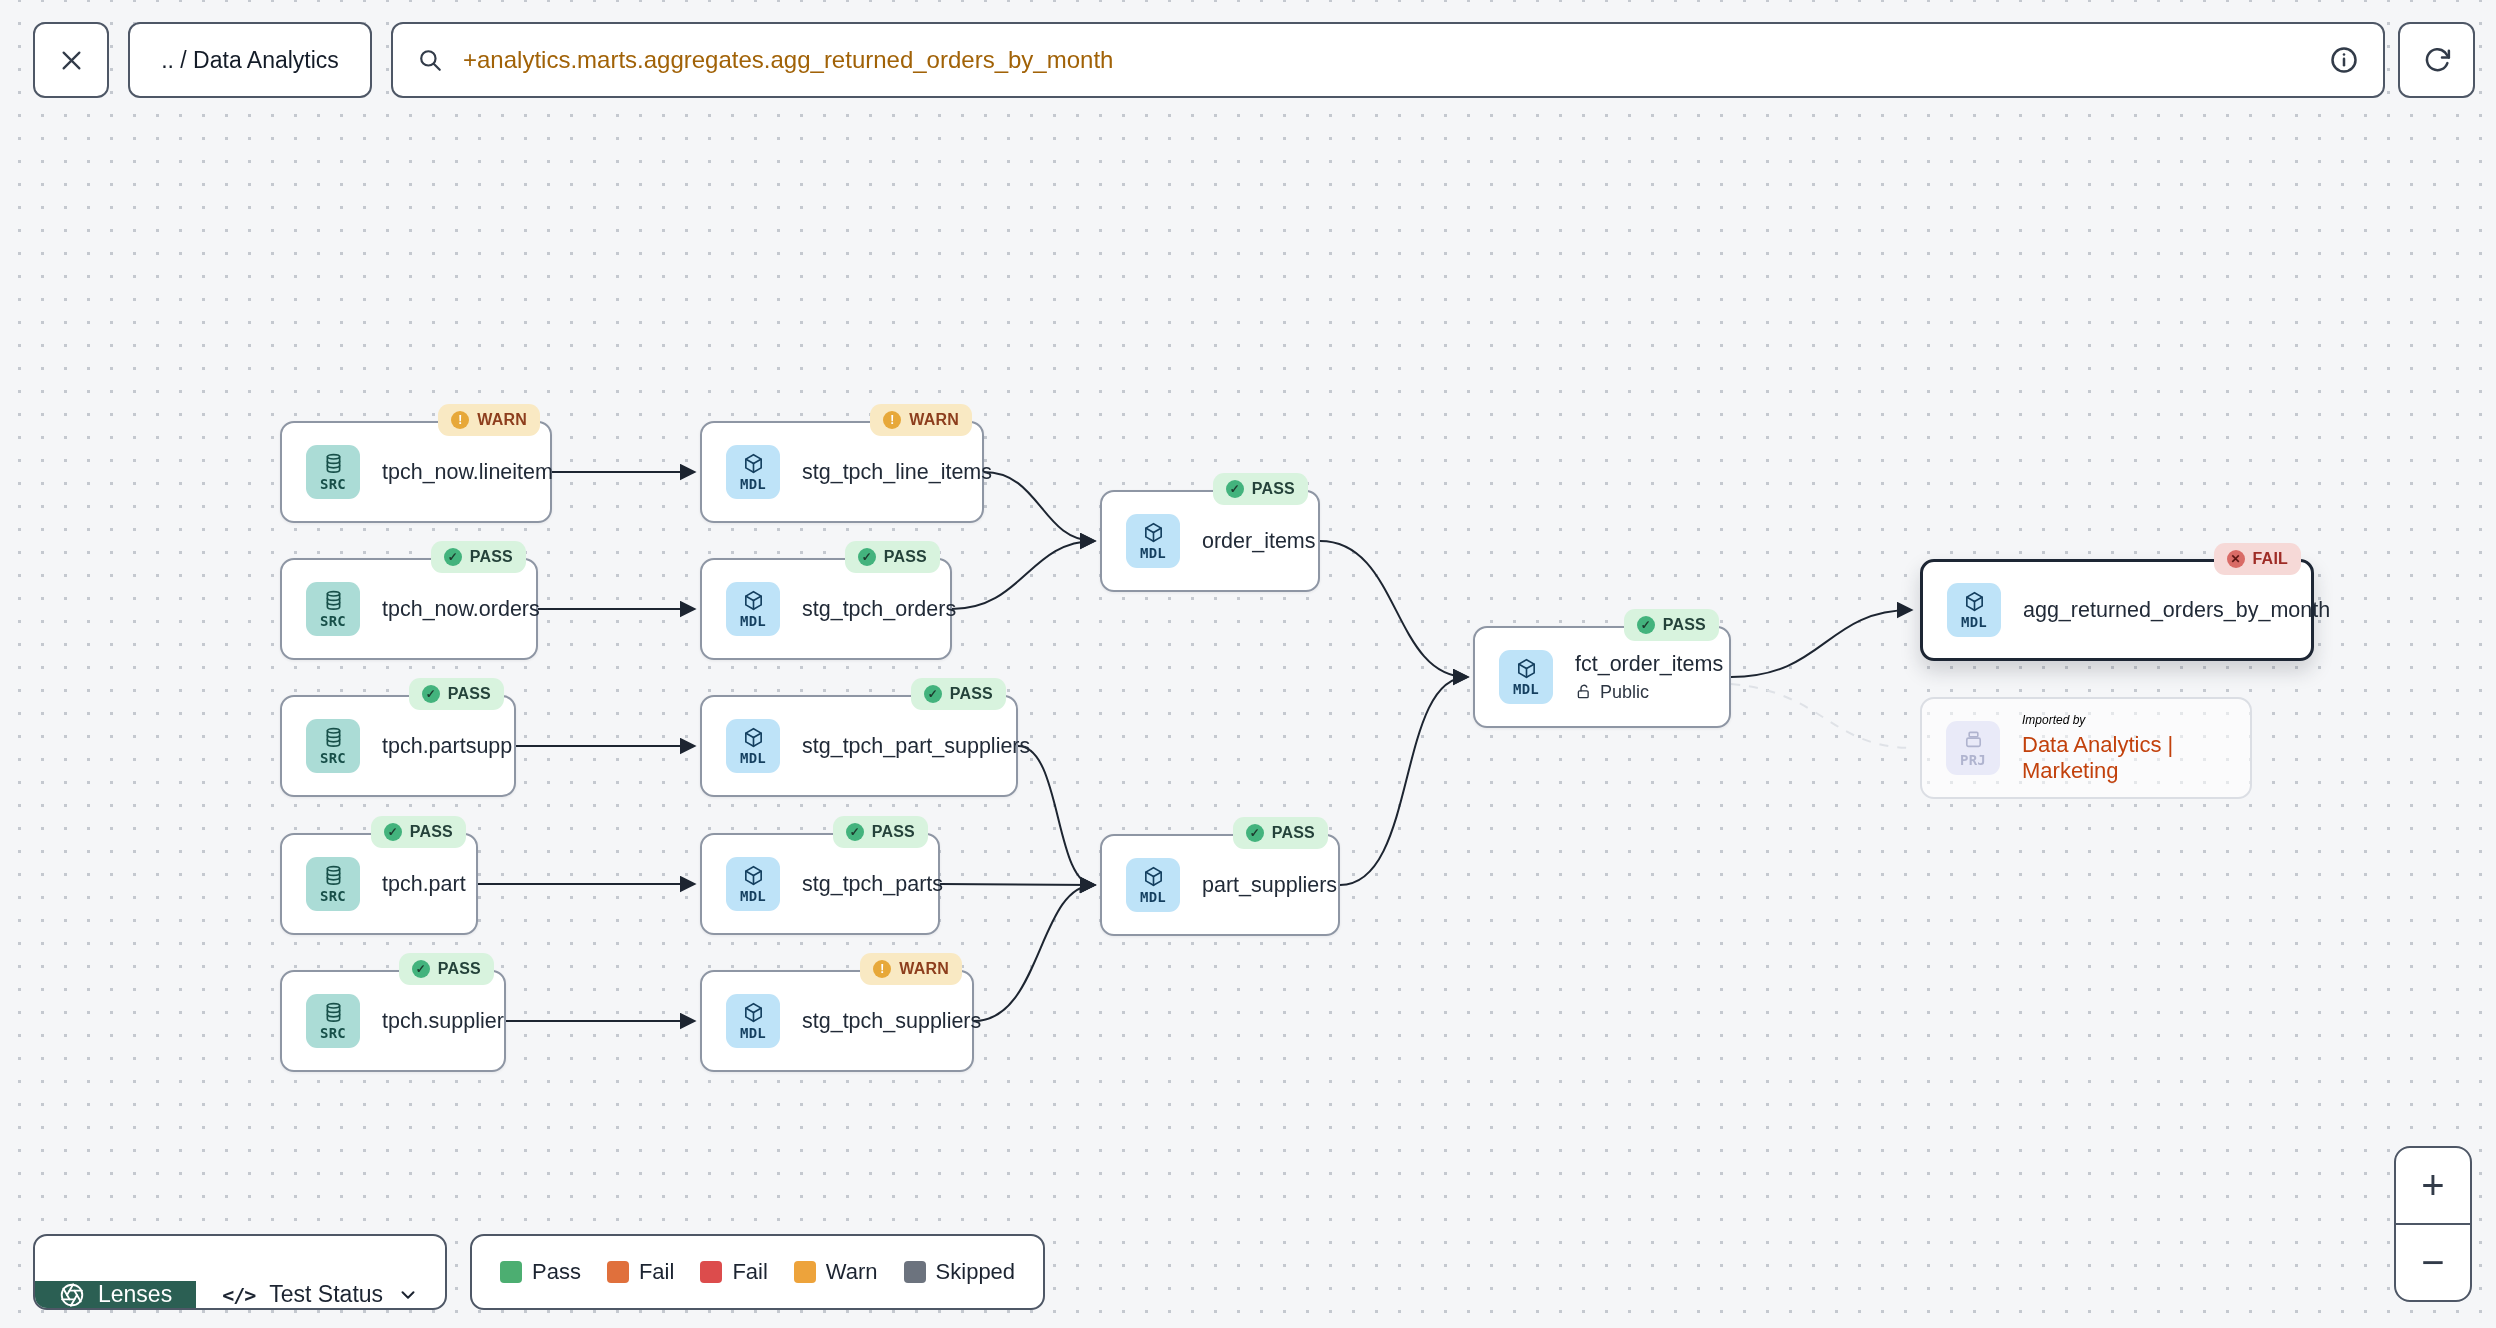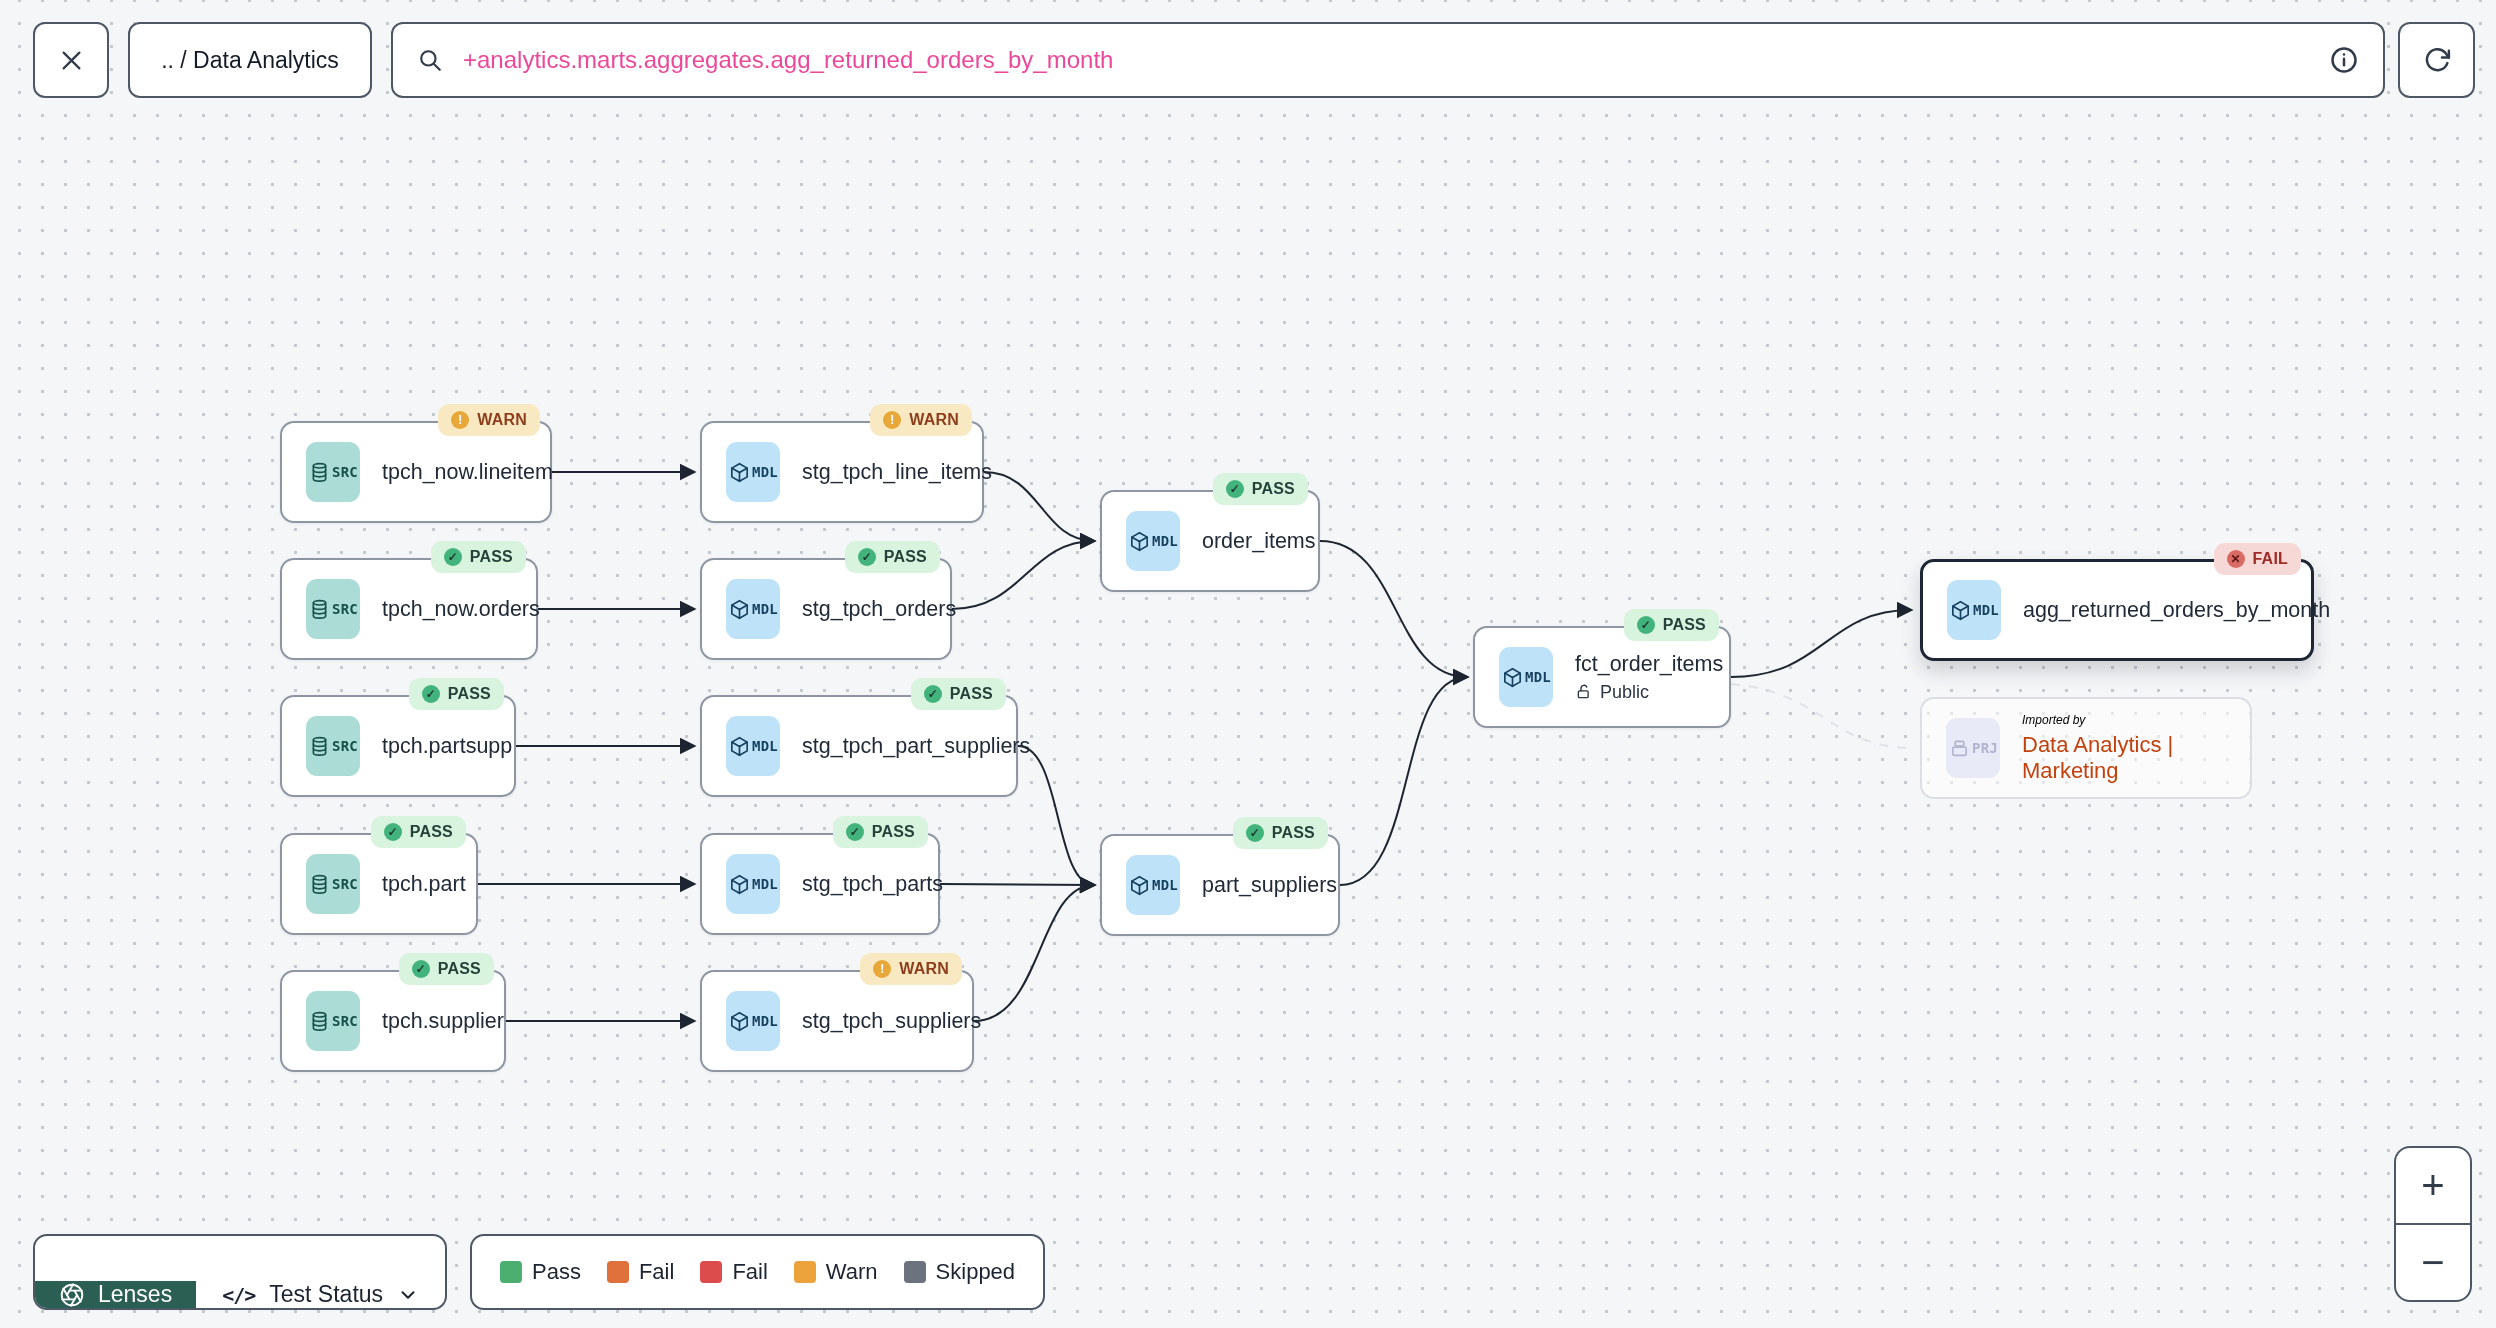--- a/index.html
+++ b/index.html
@@ -15,38 +15,38 @@
     background-image:radial-gradient(circle, rgba(130,138,152,.42) 1.7px, transparent 1.9px);
     background-size:23px 23px;background-position:8px 12px;
   }
 
   
   .tb{position:absolute;top:22px;height:76px;background:#fff;border:2px solid #4e5766;border-radius:12px;box-sizing:border-box;display:flex;align-items:center;}
   .btn-close{left:33px;width:76px;justify-content:center;cursor:pointer;}
   .crumb{left:128px;width:244px;justify-content:center;font-size:23px;color:#141c28;cursor:pointer;}
   .searchbar{left:391px;width:1994px;padding:0 24px;gap:18px;}
   .searchbar input{
-    flex:1;border:none;outline:none;font-size:24px;color:#ec4899;background:transparent;
+    flex:1;border:none;outline:none;font-size:24px;color:#a16207;background:transparent;
     font-family:"Liberation Sans", sans-serif;
   }
   .btn-refresh{left:2398px;width:77px;justify-content:center;cursor:pointer;}
   .tbicon{stroke:#323b49;stroke-width:2;fill:none;stroke-linecap:round;stroke-linejoin:round;}
 
   
   .node{
     position:absolute;height:102px;box-sizing:border-box;background:#fff;
     border:2px solid #8e96a4;border-radius:14px;
     display:flex;align-items:center;gap:22px;padding:0 24px;
     box-shadow:0 1px 3px rgba(25,32,45,.07);cursor:pointer;
   }
   .node.selected{border:3.5px solid #1d2634;box-shadow:0 10px 20px rgba(25,32,45,.18);}
   .node.ghost{border-color:#dbdee4;background:rgba(255,255,255,.55);box-shadow:none;}
   .tile{
-    width:54px;height:60px;border-radius:11px;flex:none;
-    display:flex;flex-direction:row;align-items:center;justify-content:center;gap:1px;
+    width:54px;height:54px;border-radius:11px;flex:none;
+    display:flex;flex-direction:column;align-items:center;justify-content:center;gap:1px;
   }
   .tile svg{width:23px;height:23px;stroke:currentColor;stroke-width:1.7;fill:none;stroke-linecap:round;stroke-linejoin:round;}
   .tile .tlbl{font-family:"DejaVu Sans Mono", monospace;font-size:14px;font-weight:700;letter-spacing:.3px;}
   .tile.src{background:#abdcd6;color:#174f49;}
   .tile.mdl{background:#bee3f8;color:#143f5f;}
   .tile.prj{background:#e9eaf8;color:#b0b4cf;}
   .nlabel{font-size:21.5px;font-weight:500;color:#212a37;white-space:nowrap;}
   .ntext{display:flex;flex-direction:column;gap:5px;}
   .access{display:flex;align-items:center;gap:7px;font-size:18px;color:#2c3542;}
   .access svg{width:18px;height:18px;stroke:#2c3542;stroke-width:1.8;fill:none;stroke-linecap:round;stroke-linejoin:round;}

